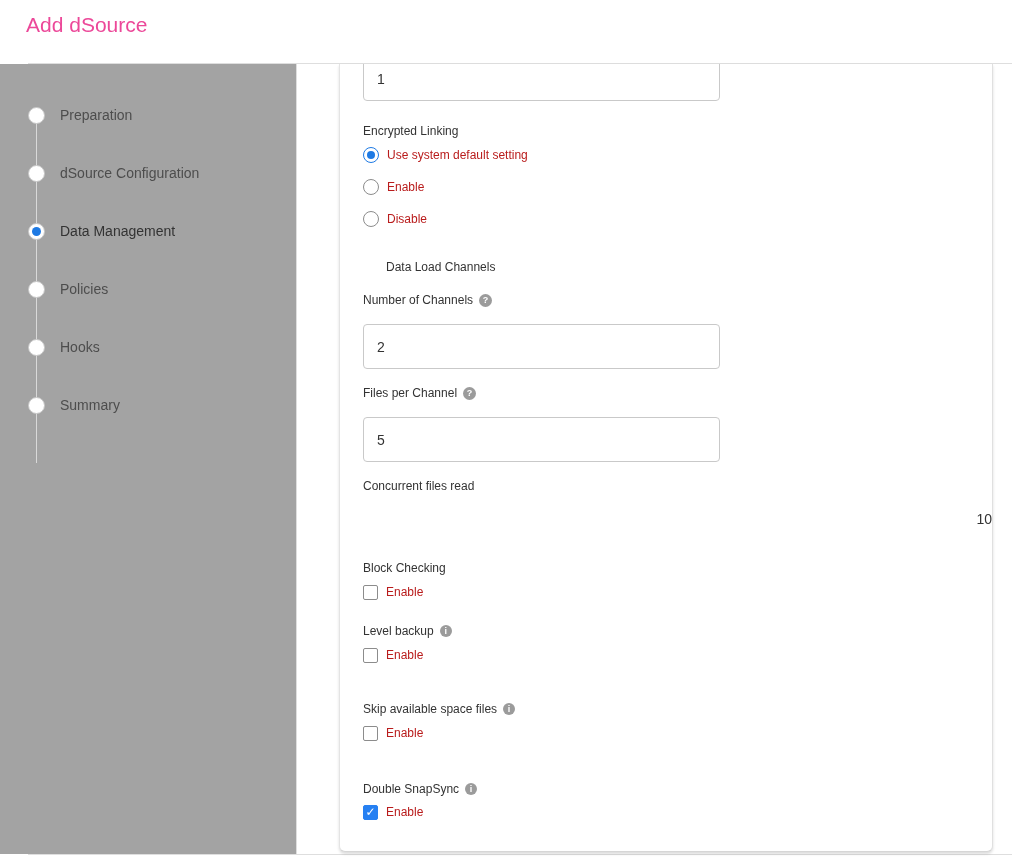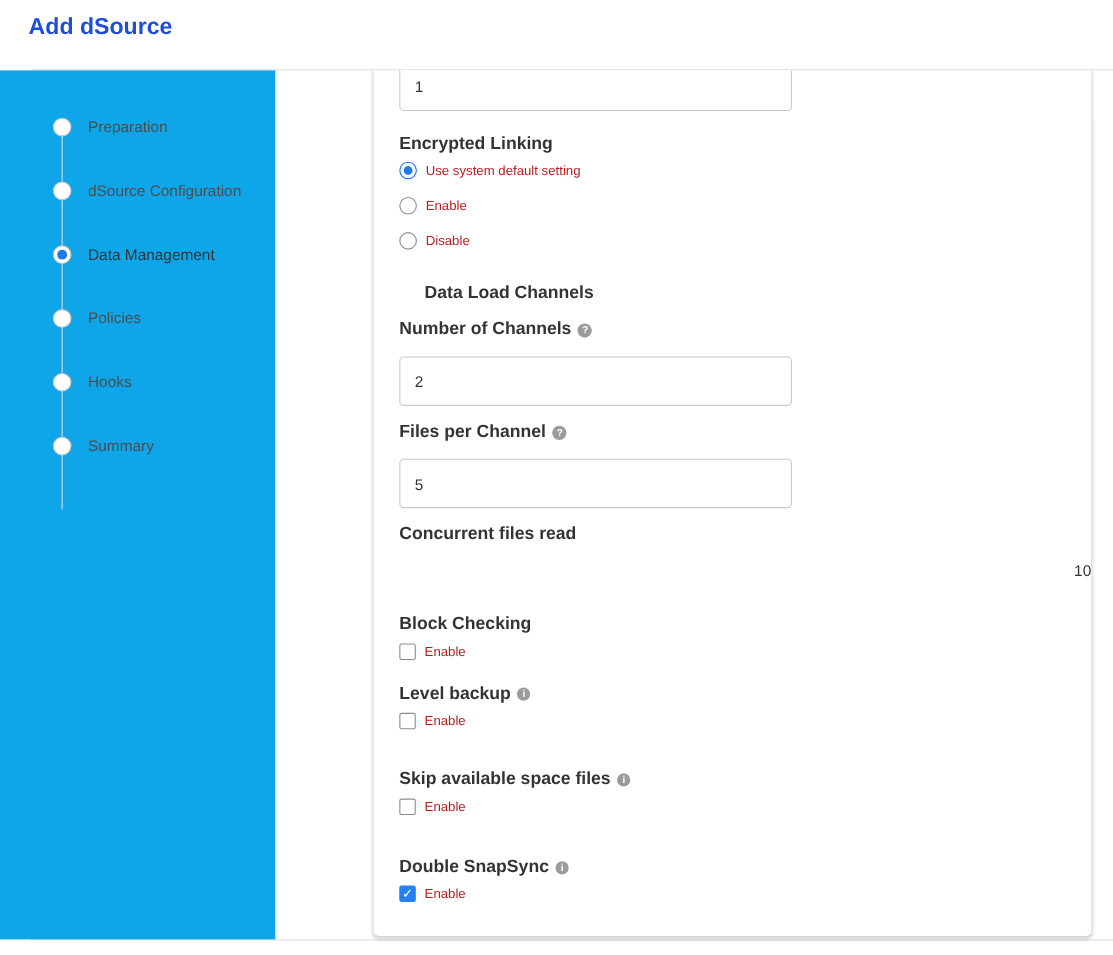--- a/index.html
+++ b/index.html
@@ -14,22 +14,22 @@
     overflow: hidden;
   }
 
   
   .page-title {
     position: absolute;
     left: 26px;
     top: 13px;
     font-size: 21px;
     line-height: 24px;
-    font-weight: 700;
-    color: #1d4ed8;
+    font-weight: 400;
+    color: #ec4899;
   }
   .header-divider {
     position: absolute;
     top: 63px;
     left: 28px;
     right: 0;
     height: 1px;
     background: #dedede;
   }
   .body-bottom-line {
@@ -40,25 +40,24 @@
     height: 1px;
     background: #dedede;
     z-index: 0;
   }
 
   
   .sidebar {
     position: absolute;
     left: 0;
     top: 64px;
-    width: 251px;
+    width: 297px;
     height: 790px;
     border-right: 1px solid #dedede;
-    background: #0ea5e9;
-    padding-left: 20px;
+    background: #a3a3a3;
   }
   .stepper { position: relative; padding-top: 22px; }
   .stepper-line {
     position: absolute;
     left: 36px;
     top: 51px;
     width: 1px;
     height: 348px;
     background: #d9d9d9;
   }
@@ -130,22 +129,22 @@
   }
   .input-top { margin-top: -7px; }
   .input-mid { height: 45px; }
 
   .field-label-row {
     display: flex;
     align-items: center;
     height: 16px;
   }
   .field-label {
-    font-size: 16px;
-    font-weight: 700;
+    font-size: 12px;
+    font-weight: 400;
     color: #333;
     line-height: 16px;
   }
   .icon-help {
     width: 13px; height: 13px;
     margin-left: 6px;
     border-radius: 50%;
     background: #9b9b9b;
     color: #fff;
     font-size: 9px;

